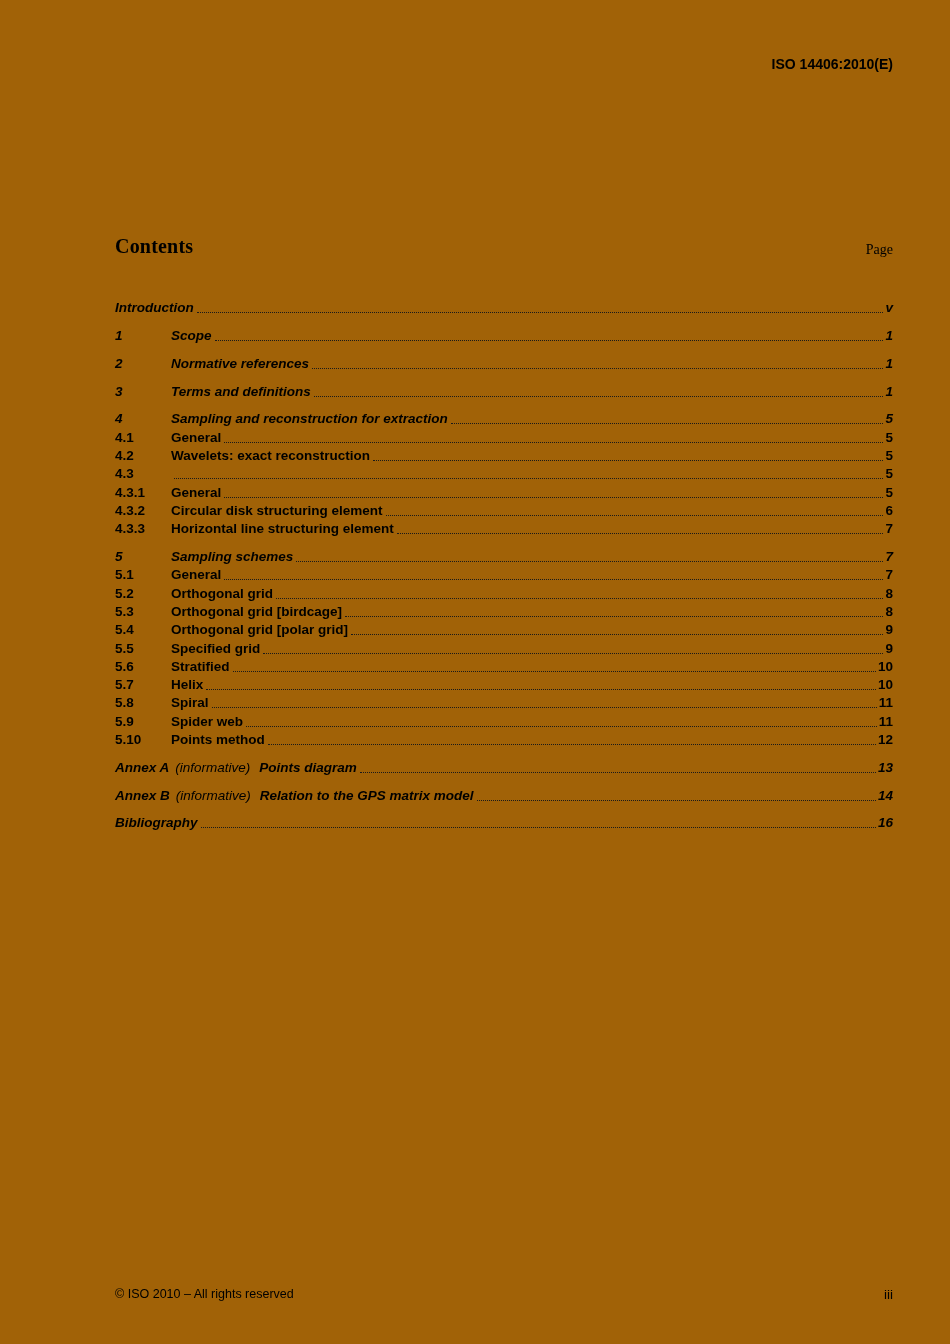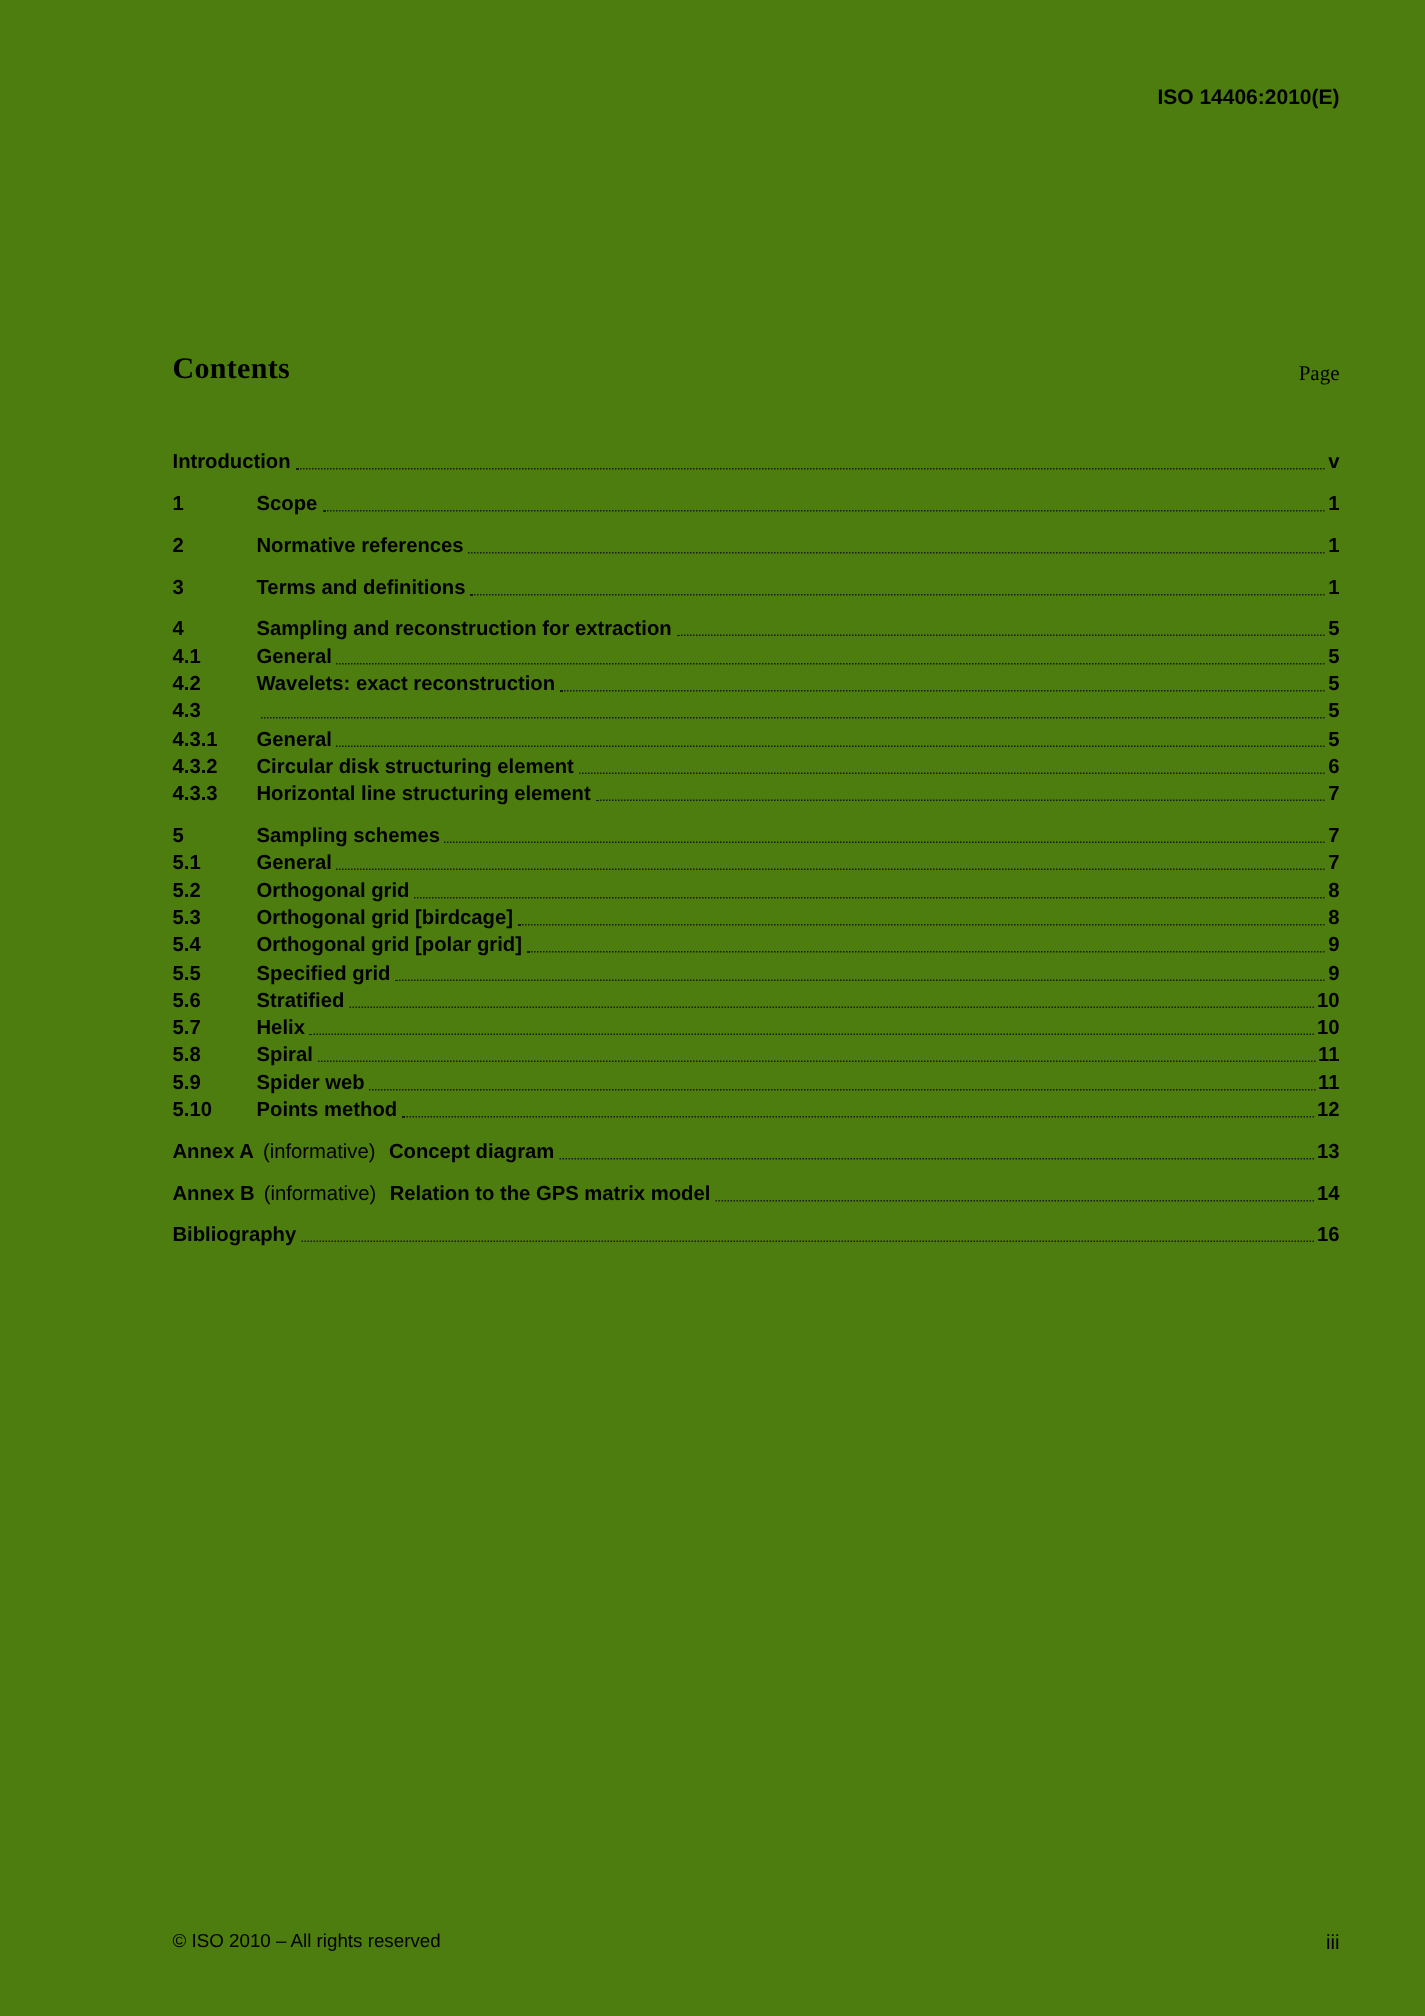--- a/index.html
+++ b/index.html
@@ -1,21 +1,21 @@
 <!DOCTYPE html>
 <html><head>
 <meta charset="utf-8">
 <style>
   html, body { margin: 0; padding: 0; background: #ffffff; }
   .page {
     position: relative;
     width: 950px;
     height: 1344px;
     margin: 0 auto;
-    background: #4d7c0f;
+    background: #a16207;
     color: #000000;
     font-family: "Liberation Sans", sans-serif;
     overflow: hidden;
   }
   .doc-ref {
     position: absolute;
     top: 56px;
     right: 57px;
     font-size: 14px;
     font-weight: bold;
@@ -44,21 +44,21 @@
     margin-top: 36px;
   }
   .toc { font-size: 13.5px; }
   .toc-row {
     display: flex;
     align-items: flex-end;
     height: 18.3px;
     line-height: 16px;
     white-space: nowrap;
   }
-  .toc-row.space { margin-top: 9.5px; }
+  .toc-row.space { margin-top: 9.5px; font-style: italic; }
   .num {
     font-weight: bold;
     width: 56px;
     flex: 0 0 auto;
   }
   .num.annex {
     width: auto;
     margin-right: 6px;
   }
   .note {
@@ -227,21 +227,21 @@
         </div>
         <div class="toc-row">
           <span class="num">5.10</span>
           <span class="lbl">Points method</span>
           <span class="leader"></span>
           <span class="pg">12</span>
         </div>
         <div class="toc-row space">
           <span class="num annex">Annex A</span>
           <span class="note">(informative)</span>
-          <span class="lbl">Concept diagram</span>
+          <span class="lbl">Points diagram</span>
           <span class="leader"></span>
           <span class="pg">13</span>
         </div>
         <div class="toc-row space">
           <span class="num annex">Annex B</span>
           <span class="note">(informative)</span>
           <span class="lbl">Relation to the GPS matrix model</span>
           <span class="leader"></span>
           <span class="pg">14</span>
         </div>

